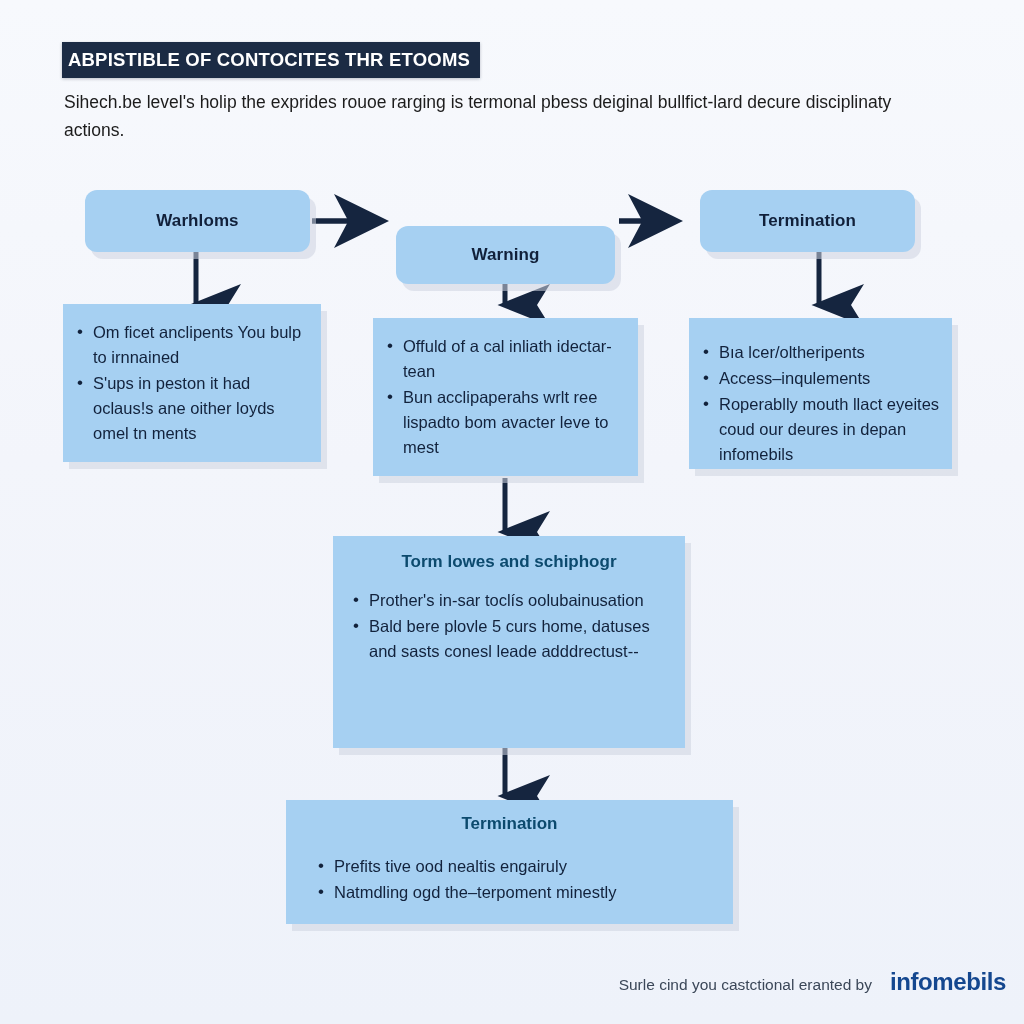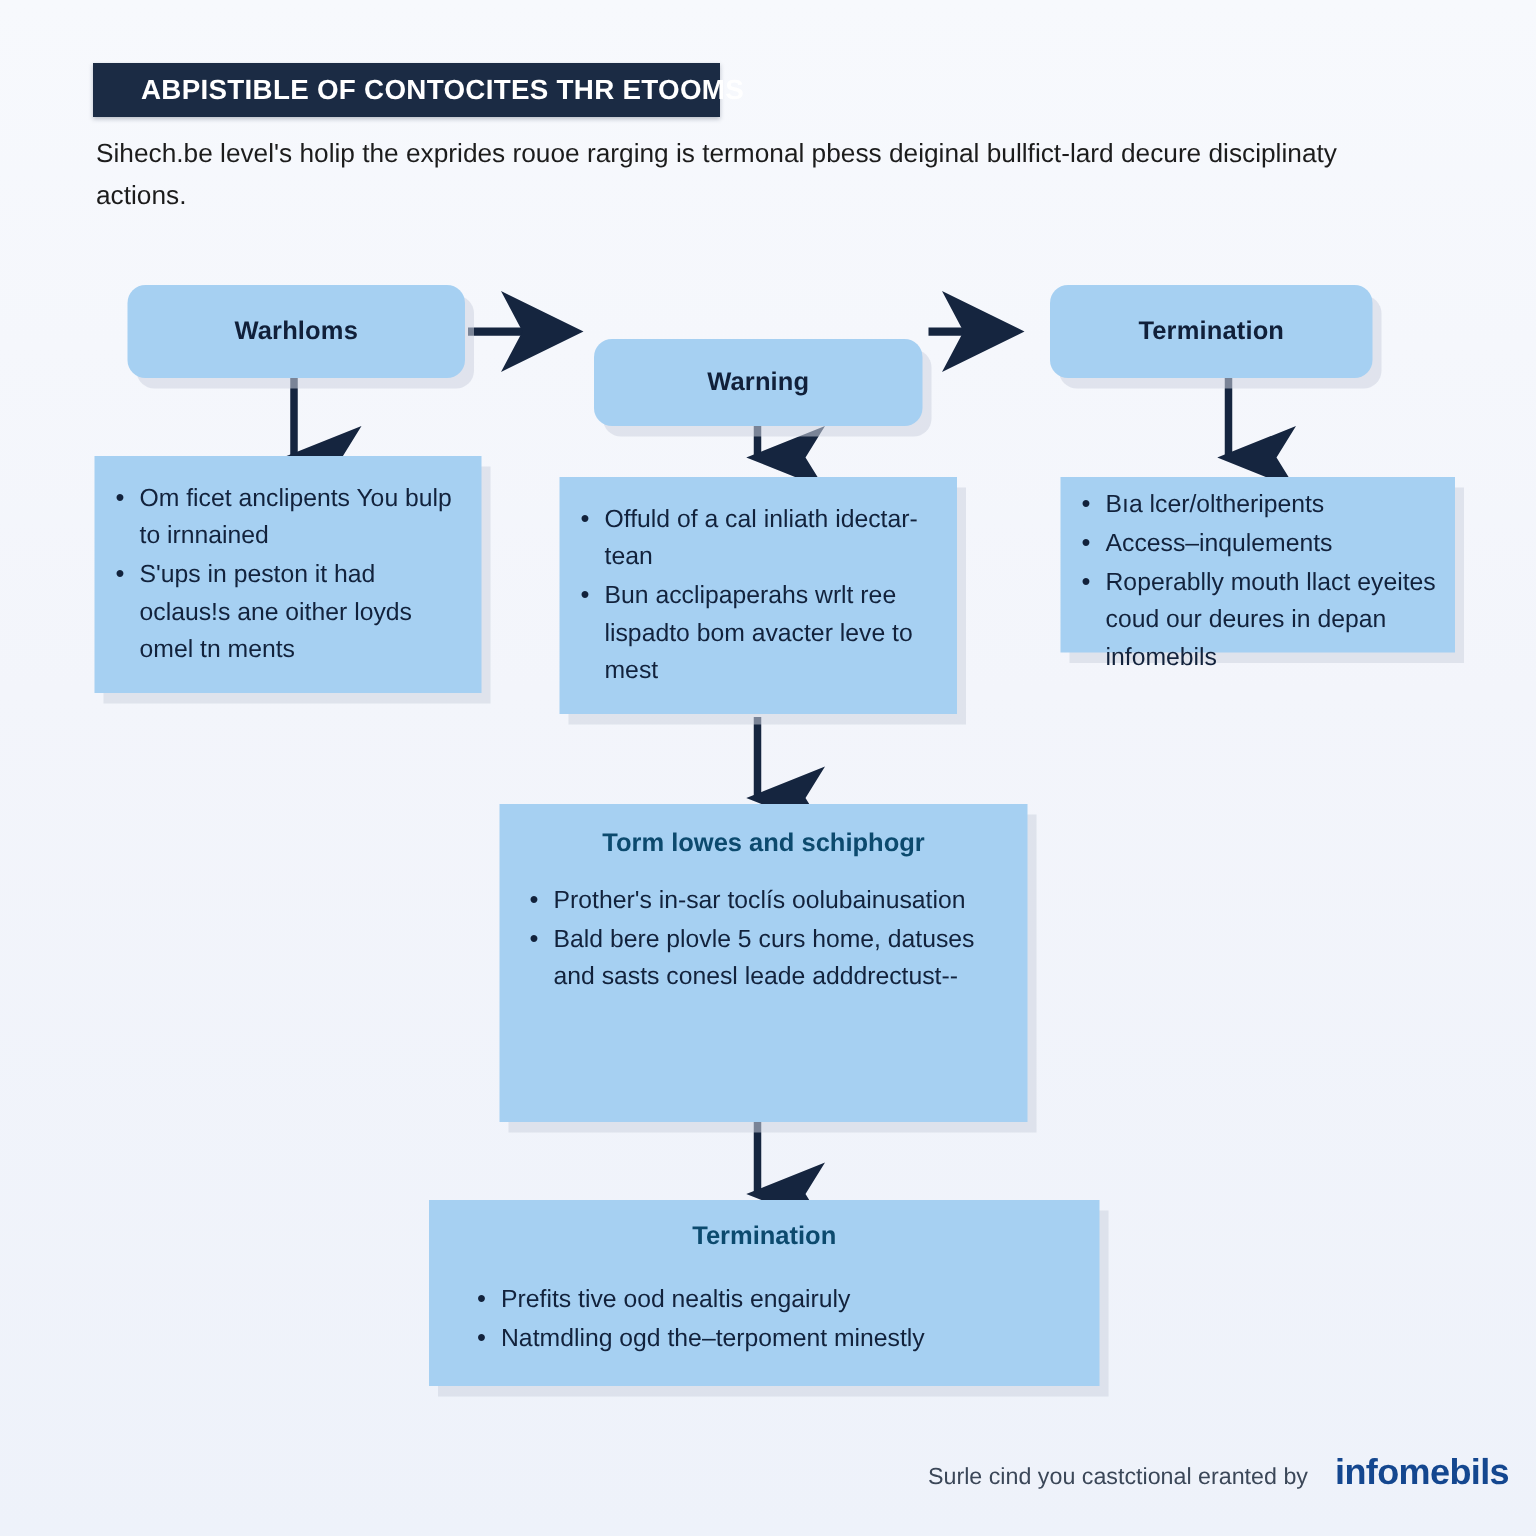--- a/index.html
+++ b/index.html
@@ -26,21 +26,21 @@
   
   #title-bar {
     position: absolute;
     left: 62px;
     top: 42px;
     width: 418px;
     height: 36px;
     background: #1b2b44;
     display: flex;
     align-items: center;
-    padding-left: 32px;
+    padding-left: 6px;
     box-sizing: border-box;
     box-shadow: 0 1px 3px rgba(20,35,60,0.28);
   }
   #title-bar .title-text {
     color: #ffffff;
     font-size: 18.5px;
     font-weight: bold;
     letter-spacing: 0.2px;
     white-space: nowrap;
   }
@@ -195,21 +195,21 @@
     </ul>
   </div>
 
   <div class="node" style="left:373px; top:318px; width:265px; height:158px; padding-top:16px;">
     <ul class="bullets">
       <li>Offuld of a cal inliath idectar-tean</li>
       <li>Bun acclipaperahs wrlt ree lispadto bom avacter leve to mest</li>
     </ul>
   </div>
 
-  <div class="node" style="left:689px; top:318px; width:263px; height:117px; padding-top:6px;margin-left:18px;">
+  <div class="node" style="left:689px; top:318px; width:263px; height:151px; padding-top:22px;">
     <ul class="bullets">
       <li>Bıa lcer/oltheripents</li>
       <li>Access–inqulements</li>
       <li>Roperablly mouth llact eyeites coud our deures in depan infomebils</li>
     </ul>
   </div>
 
   <div class="node" style="left:333px; top:536px; width:352px; height:212px; padding-top:16px;">
     <div class="box-heading">Torm lowes and schiphogr</div>
     <ul class="bullets" style="padding-left:36px; margin-top:16px;">

